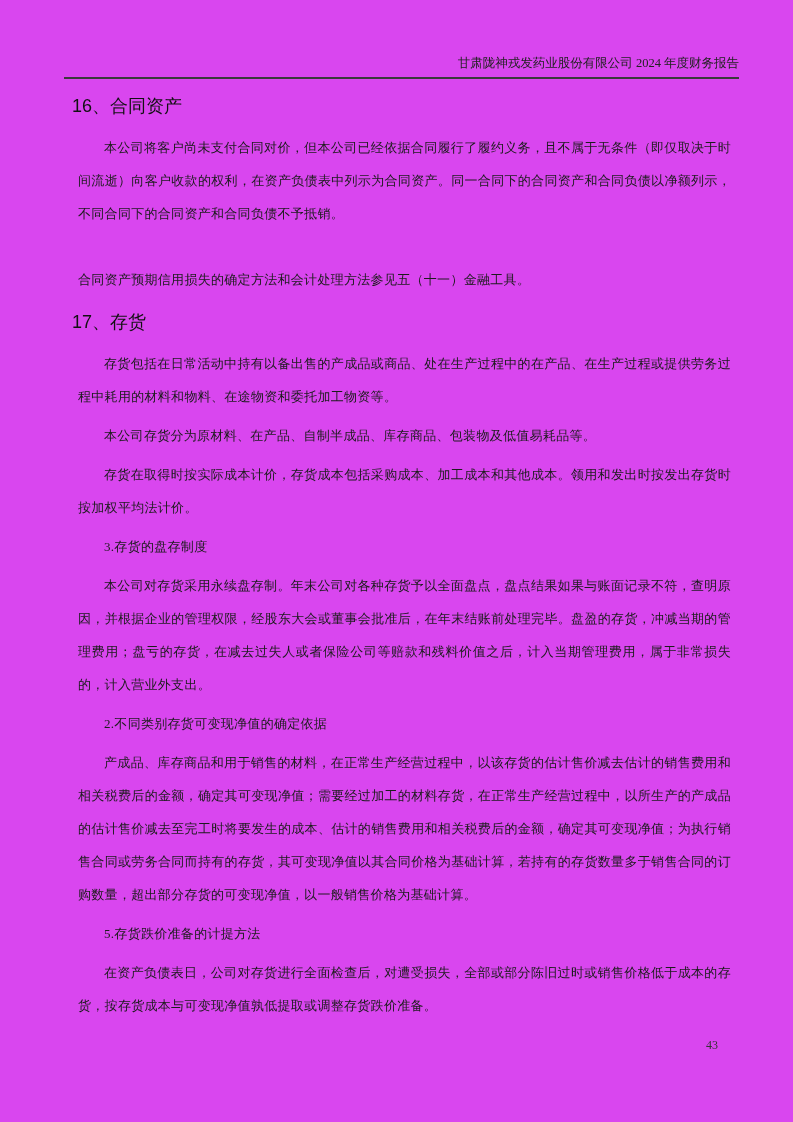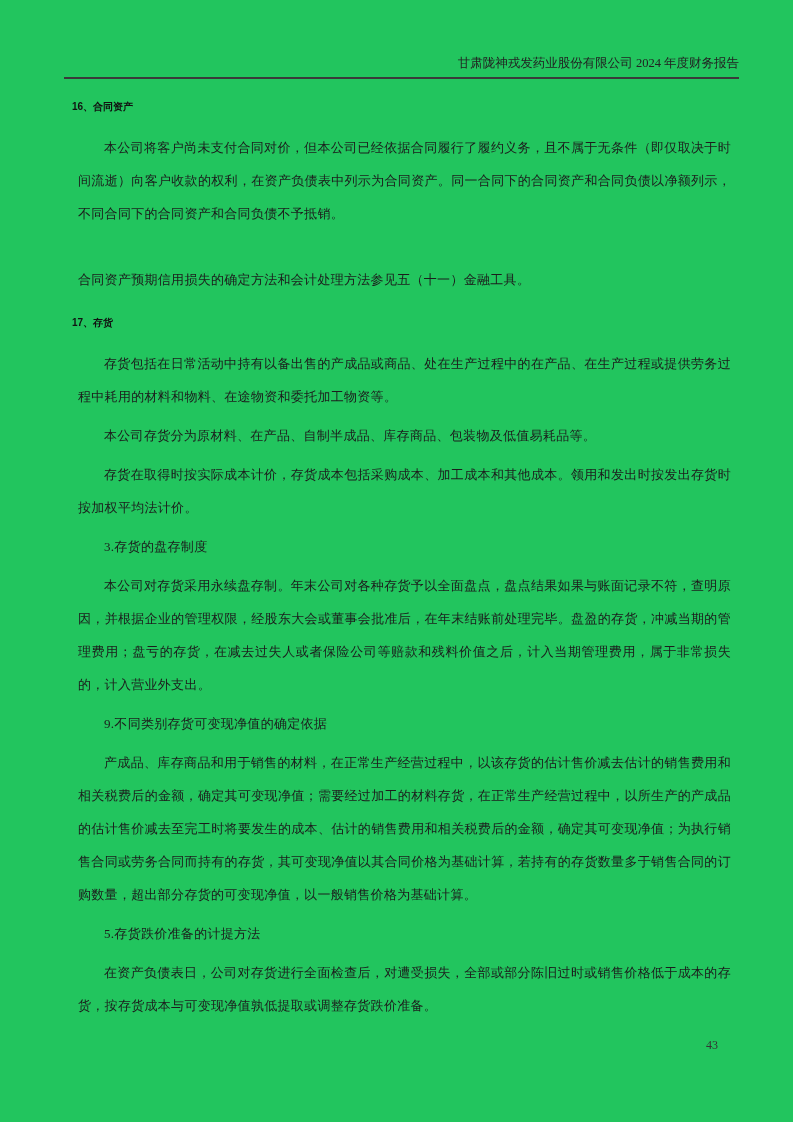--- a/index.html
+++ b/index.html
@@ -5,42 +5,42 @@
   html, body { margin:0; padding:0; }
   body {
     width:793px; height:1122px;
     background:#ffffff;
     font-family:"Liberation Serif","DejaVu Serif",serif;
     color:#1a1a1a;
   }
   .page {
     position:relative;
     width:793px; height:1122px;
-    background:#22c55e;
+    background:#d946ef;
     overflow:hidden;
   }
   .header {
     position:absolute;
     top:54px; left:64px; right:54px;
     text-align:right;
     font-size:12.5px;
     line-height:18px;
     color:#222222;
     border-bottom:2px solid #3a3a3a;
     padding-bottom:5px;
   }
   .content {
     position:absolute;
     top:90px; left:72px;
     width:665px;
   }
   h2.section-heading {
     font-family:"Liberation Sans","DejaVu Sans",sans-serif;
-    font-size:10px;
-    font-weight:bold;
+    font-size:18px;
+    font-weight:normal;
     color:#111111;
     line-height:17px;
     margin:18px 0 16px 0;
   }
   h2.section-heading.first { margin-top:8px; }
   p.body-par {
     margin:6px;
     font-size:13px;
     line-height:33px;
     text-align:justify;
@@ -78,21 +78,21 @@
 
     <p class="body-par indent">本公司存货分为原材料、在产品、自制半成品、库存商品、包装物及低值易耗品等。</p>
 
 
     <p class="body-par indent">存货在取得时按实际成本计价，存货成本包括采购成本、加工成本和其他成本。领用和发出时按发出存货时按加权平均法计价。</p>
 
     <p class="body-par indent">3.存货的盘存制度</p>
 
     <p class="body-par indent">本公司对存货采用永续盘存制。年末公司对各种存货予以全面盘点，盘点结果如果与账面记录不符，查明原因，并根据企业的管理权限，经股东大会或董事会批准后，在年末结账前处理完毕。盘盈的存货，冲减当期的管理费用；盘亏的存货，在减去过失人或者保险公司等赔款和残料价值之后，计入当期管理费用，属于非常损失的，计入营业外支出。</p>
 
-    <p class="body-par indent">9.不同类别存货可变现净值的确定依据</p>
+    <p class="body-par indent">2.不同类别存货可变现净值的确定依据</p>
 
     <p class="body-par indent">产成品、库存商品和用于销售的材料，在正常生产经营过程中，以该存货的估计售价减去估计的销售费用和相关税费后的金额，确定其可变现净值；需要经过加工的材料存货，在正常生产经营过程中，以所生产的产成品的估计售价减去至完工时将要发生的成本、估计的销售费用和相关税费后的金额，确定其可变现净值；为执行销售合同或劳务合同而持有的存货，其可变现净值以其合同价格为基础计算，若持有的存货数量多于销售合同的订购数量，超出部分存货的可变现净值，以一般销售价格为基础计算。</p>
 
     <p class="body-par indent">5.存货跌价准备的计提方法</p>
 
     <p class="body-par indent">在资产负债表日，公司对存货进行全面检查后，对遭受损失，全部或部分陈旧过时或销售价格低于成本的存货，按存货成本与可变现净值孰低提取或调整存货跌价准备。</p>
 
   </div>
 
   <div class="page-number">43</div>

